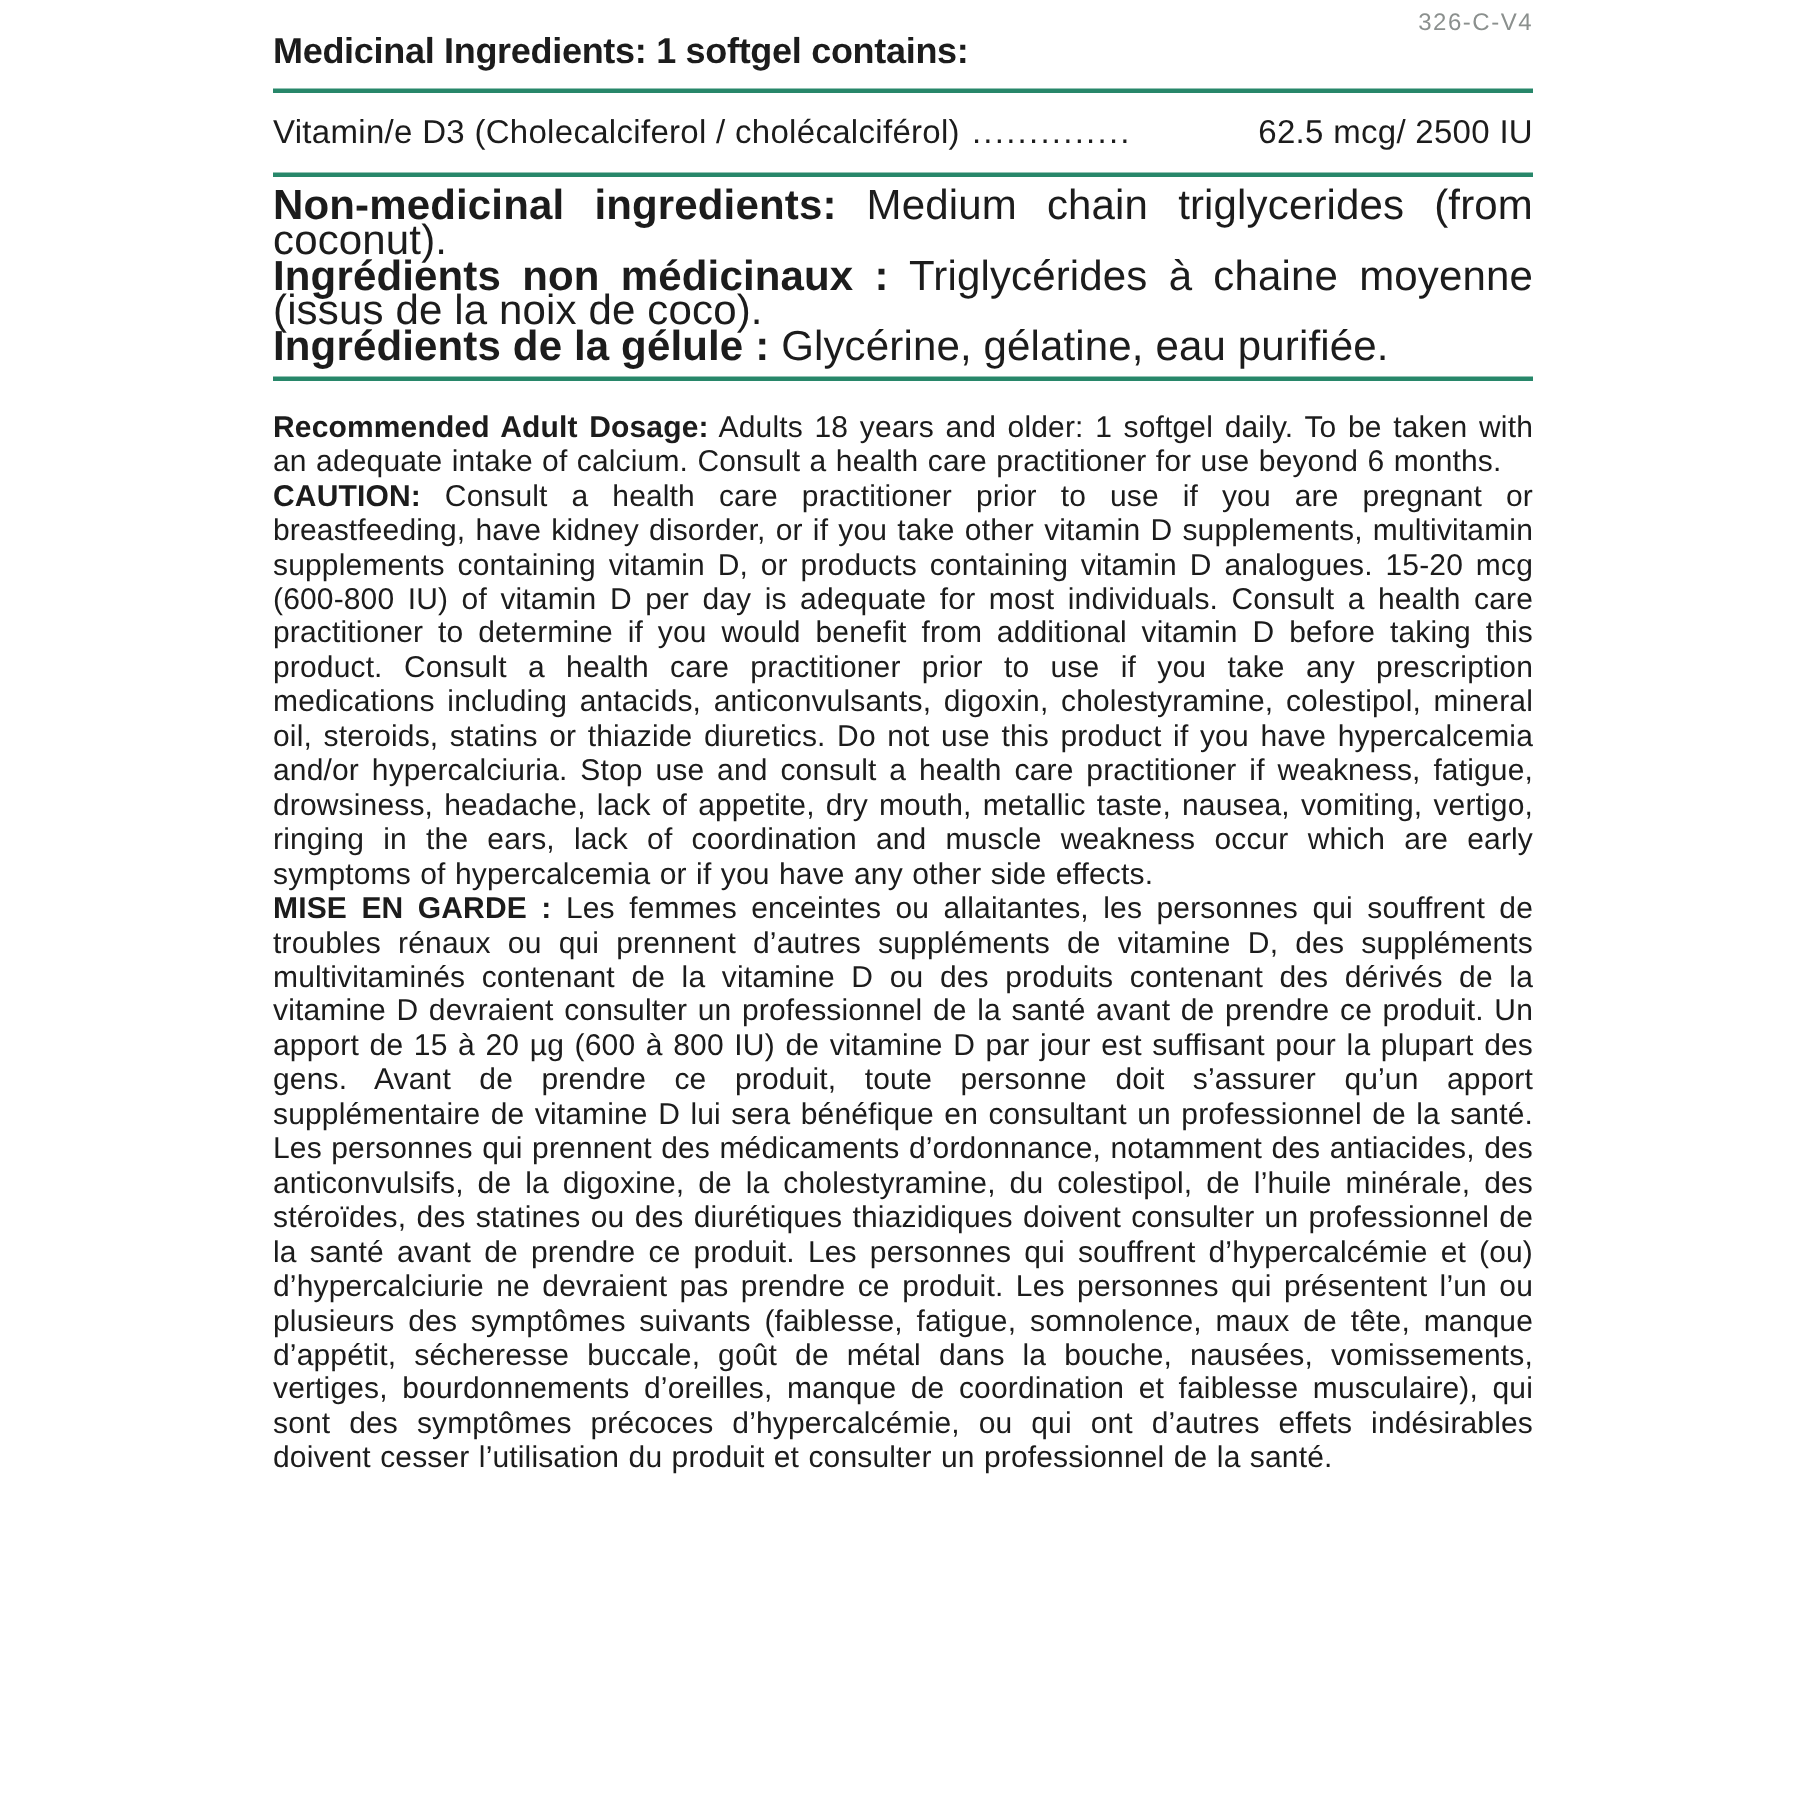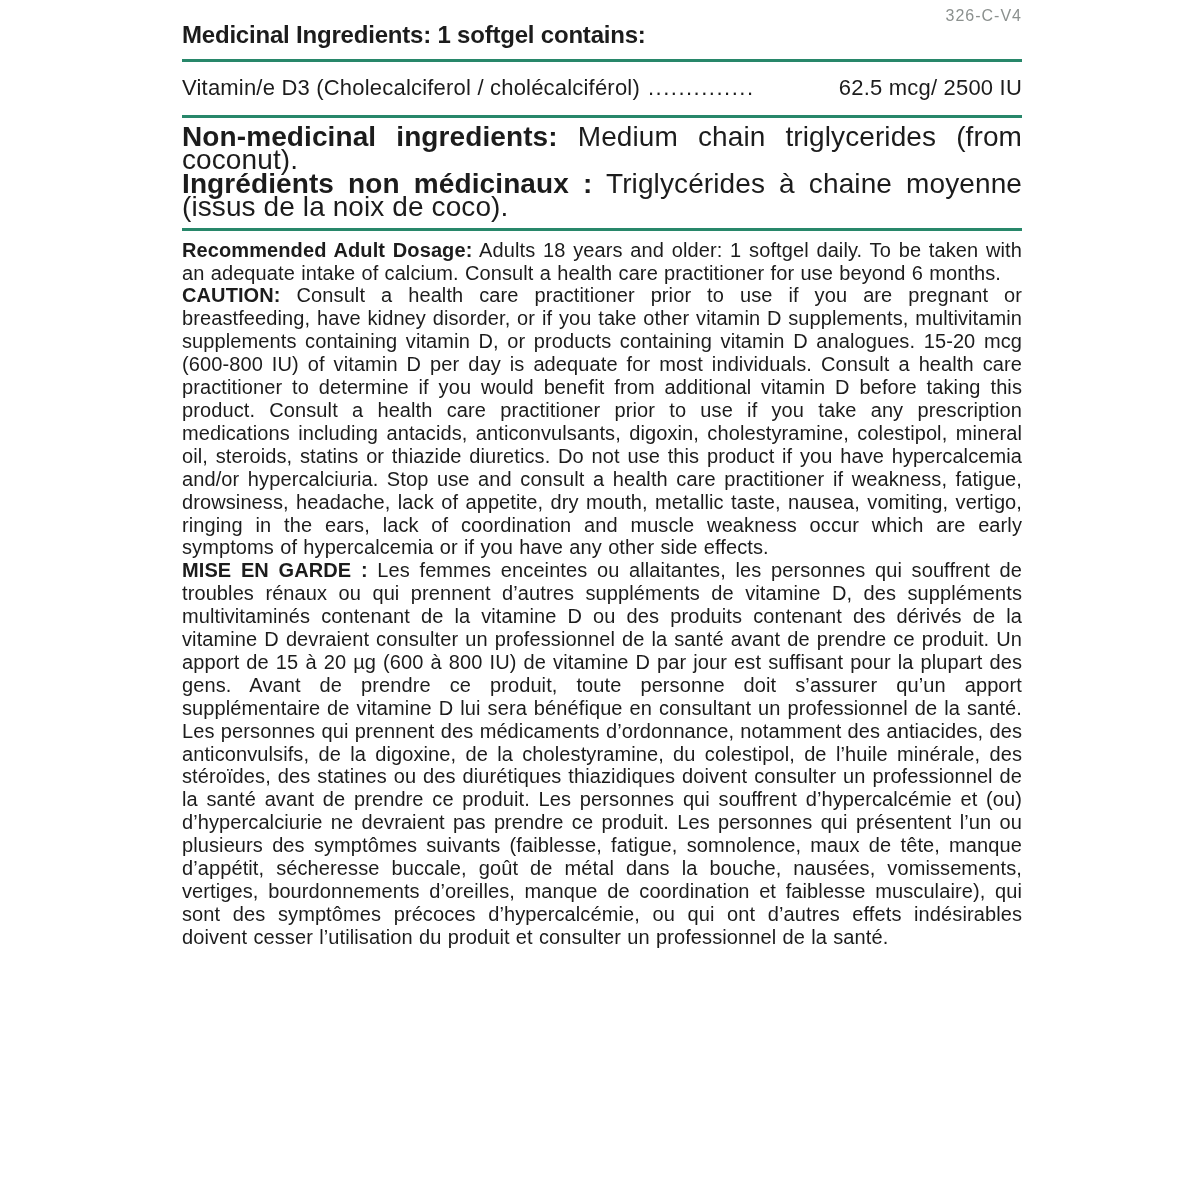--- a/index.html
+++ b/index.html
@@ -56,21 +56,21 @@
   .nonmed {
     padding: 7px 0 9px 0;
   }
   .nonmed p {
     font-size: 28px;
     line-height: 23.4px;
     text-align: justify;
     letter-spacing: 0.1px;
   }
   .dosage {
-    padding-top: 8px;
+    padding-top: 20px;
   }
   .dosage p {
     font-size: 20px;
     line-height: 22.9px;
     text-align: justify;
     word-spacing: 0.6px;
     letter-spacing: 0.1px;
   }
   b { font-weight: bold; }
 </style>
@@ -93,20 +93,21 @@
       <span class="name">Vitamin/e D3 (Cholecalciferol / cholécalciférol)</span>
       <span class="leader">..............</span>
       <span class="amount">62.5 mcg/ 2500 IU</span>
     </div>
 
     <div class="rule"></div>
 
     <div class="nonmed">
       <p><b>Non-medicinal ingredients:</b><span> Medium chain triglycerides (from coconut).</span></p>
       <p><b>Ingrédients non médicinaux :</b><span> Triglycérides à chaine moyenne (issus de la noix de coco).</span></p>
+      <p><b>Ingrédients de la gélule :</b><span> Glycérine, gélatine, eau purifiée.</span></p>
     </div>
 
     <div class="rule"></div>
 
     <div class="dosage">
       <p><b>Recommended Adult Dosage:</b><span> Adults 18 years and older: 1 softgel daily. To be taken with an adequate intake of calcium. Consult a health care practitioner for use beyond 6 months.</span></p>
       <p><b>CAUTION:</b><span> Consult a health care practitioner prior to use if you are pregnant or breastfeeding, have kidney disorder, or if you take other vitamin D supplements, multivitamin supplements containing vitamin D, or products containing vitamin D analogues. 15-20 mcg (600-800 IU) of vitamin D per day is adequate for most individuals. Consult a health care practitioner to determine if you would benefit from additional vitamin D before taking this product. Consult a health care practitioner prior to use if you take any prescription medications including antacids, anticonvulsants, digoxin, cholestyramine, colestipol, mineral oil, steroids, statins or thiazide diuretics. Do not use this product if you have hypercalcemia and/or hypercalciuria. Stop use and consult a health care practitioner if weakness, fatigue, drowsiness, headache, lack of appetite, dry mouth, metallic taste, nausea, vomiting, vertigo, ringing in the ears, lack of coordination and muscle weakness occur which are early symptoms of hypercalcemia or if you have any other side effects.</span></p>
       <p><b>MISE EN GARDE :</b><span> Les femmes enceintes ou allaitantes, les personnes qui souffrent de troubles rénaux ou qui prennent d’autres suppléments de vitamine D, des suppléments multivitaminés contenant de la vitamine D ou des produits contenant des dérivés de la vitamine D devraient consulter un professionnel de la santé avant de prendre ce produit. Un apport de 15 à 20 µg (600 à 800 IU) de vitamine D par jour est suffisant pour la plupart des gens. Avant de prendre ce produit, toute personne doit s’assurer qu’un apport supplémentaire de vitamine D lui sera bénéfique en consultant un professionnel de la santé. Les personnes qui prennent des médicaments d’ordonnance, notamment des antiacides, des anticonvulsifs, de la digoxine, de la cholestyramine, du colestipol, de l’huile minérale, des stéroïdes, des statines ou des diurétiques thiazidiques doivent consulter un professionnel de la santé avant de prendre ce produit. Les personnes qui souffrent d’hypercalcémie et (ou) d’hypercalciurie ne devraient pas prendre ce produit. Les personnes qui présentent l’un ou plusieurs des symptômes suivants (faiblesse, fatigue, somnolence, maux de tête, manque d’appétit, sécheresse buccale, goût de métal dans la bouche, nausées, vomissements, vertiges, bourdonnements d’oreilles, manque de coordination et faiblesse musculaire), qui sont des symptômes précoces d’hypercalcémie, ou qui ont d’autres effets indésirables doivent cesser l’utilisation du produit et consulter un professionnel de la santé.</span></p>
     </div>
 

